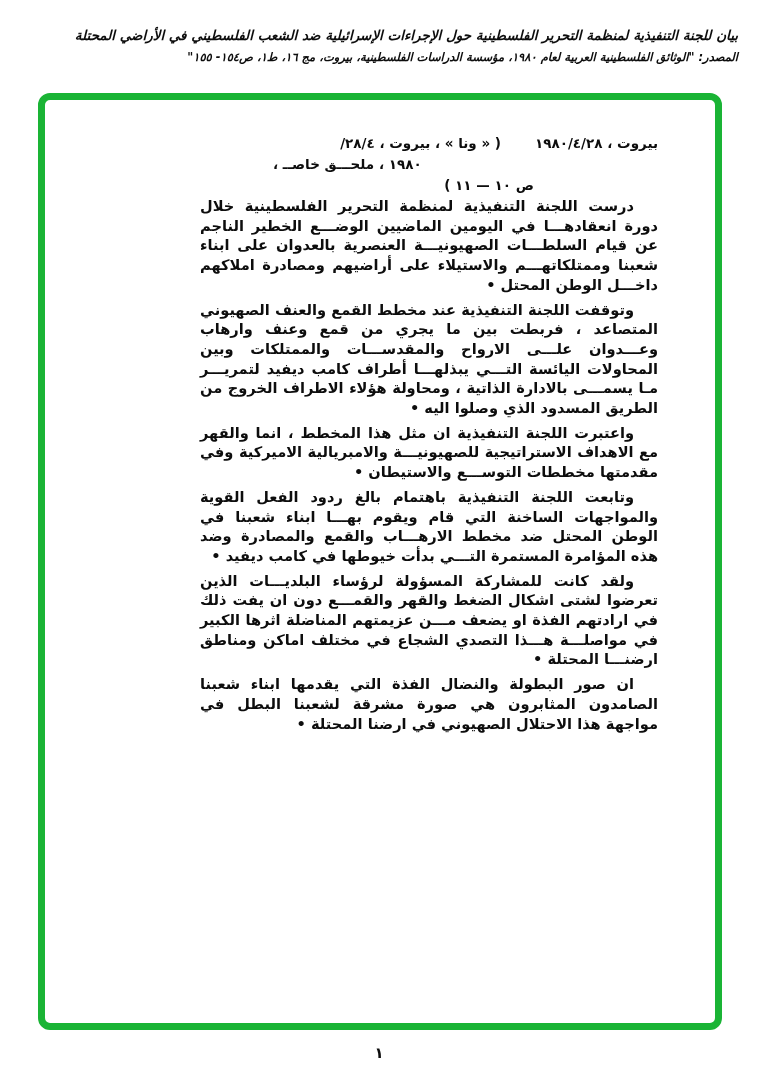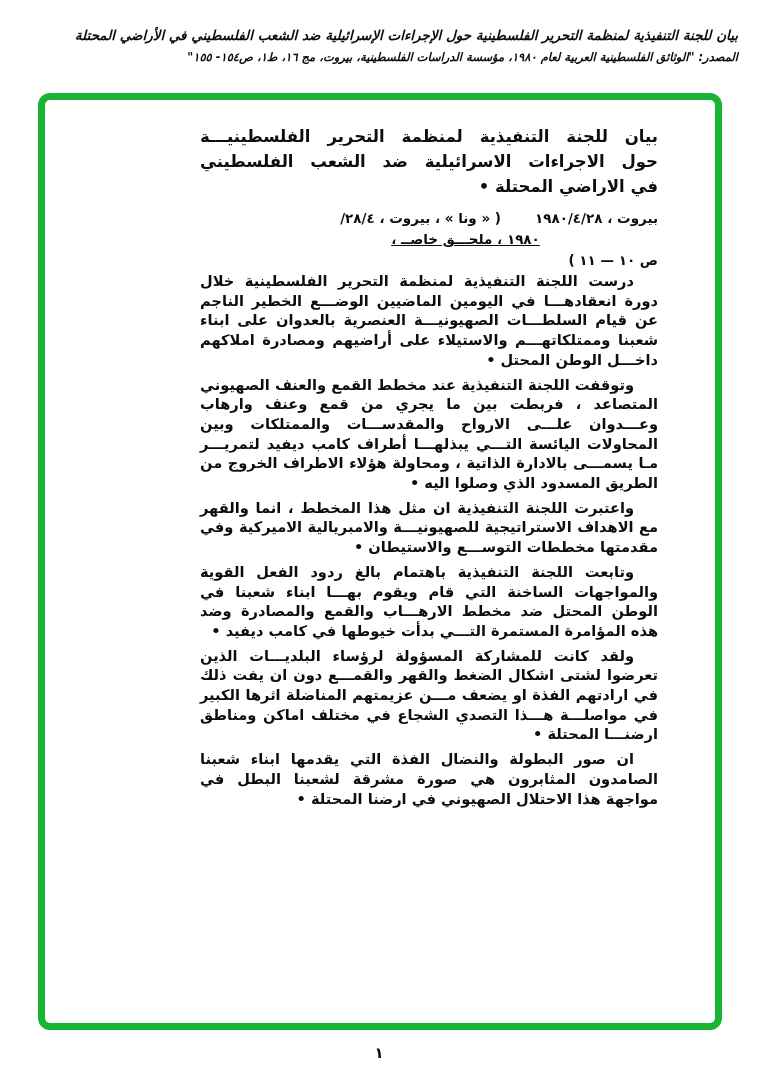--- a/index.html
+++ b/index.html
@@ -66,26 +66,25 @@
     font-size: 13.5px;
     font-weight: bold;
     line-height: 21px;
   }
   .dateline-row1 {
     display: flex;
     justify-content: flex-start;
     gap: 34px;
   }
   .dateline-row2 {
-    text-align: center;
+    text-align: left;
     padding-left: 73px;
-    text-decoration: underline;
   }
   .dateline-row3 {
-    text-align: right;
+    text-align: center;
     padding-left: 120px;
   }
   .body-text {
   }
   .para {
     font-size: 14.6px;
     font-weight: bold;
     line-height: 19.7px;
     text-align: justify;
     text-indent: 24px;
@@ -105,25 +104,20 @@
 <body>
 
 <div class="header">
   <div class="header-title">بيان للجنة التنفيذية لمنظمة التحرير الفلسطينية حول الإجراءات الإسرائيلية ضد الشعب الفلسطيني في الأراضي المحتلة</div>
   <div class="header-source">المصدر: "الوثائق الفلسطينية العربية لعام ١٩٨٠،  مؤسسة الدراسات الفلسطينية، بيروت، مج ١٦، ط١، ص١٥٤- ١٥٥"</div>
 </div>
 
 <div class="green-box"></div>
 
 <div class="doc">
-  <div class="doc-title">
-    <div class="doc-title-line justify-full">بيان للجنة التنفيذية لمنظمة التحرير الفلسطينيـــة</div>
-    <div class="doc-title-line justify-full">حول الاجراءات الاسرائيلية ضد الشعب الفلسطيني</div>
-    <div class="doc-title-line">في الاراضي المحتلة •</div>
-  </div>
 
   <div class="dateline">
     <div class="dateline-row1">
       <span>بيروت ، ١٩٨٠/٤/٢٨</span>
       <span>( « ونا » ، بيروت ، ٢٨/٤/</span>
     </div>
     <div class="dateline-row2">١٩٨٠ ، ملحـــق خاصــ ،</div>
     <div class="dateline-row3">ص ١٠ — ١١ )</div>
   </div>
 

